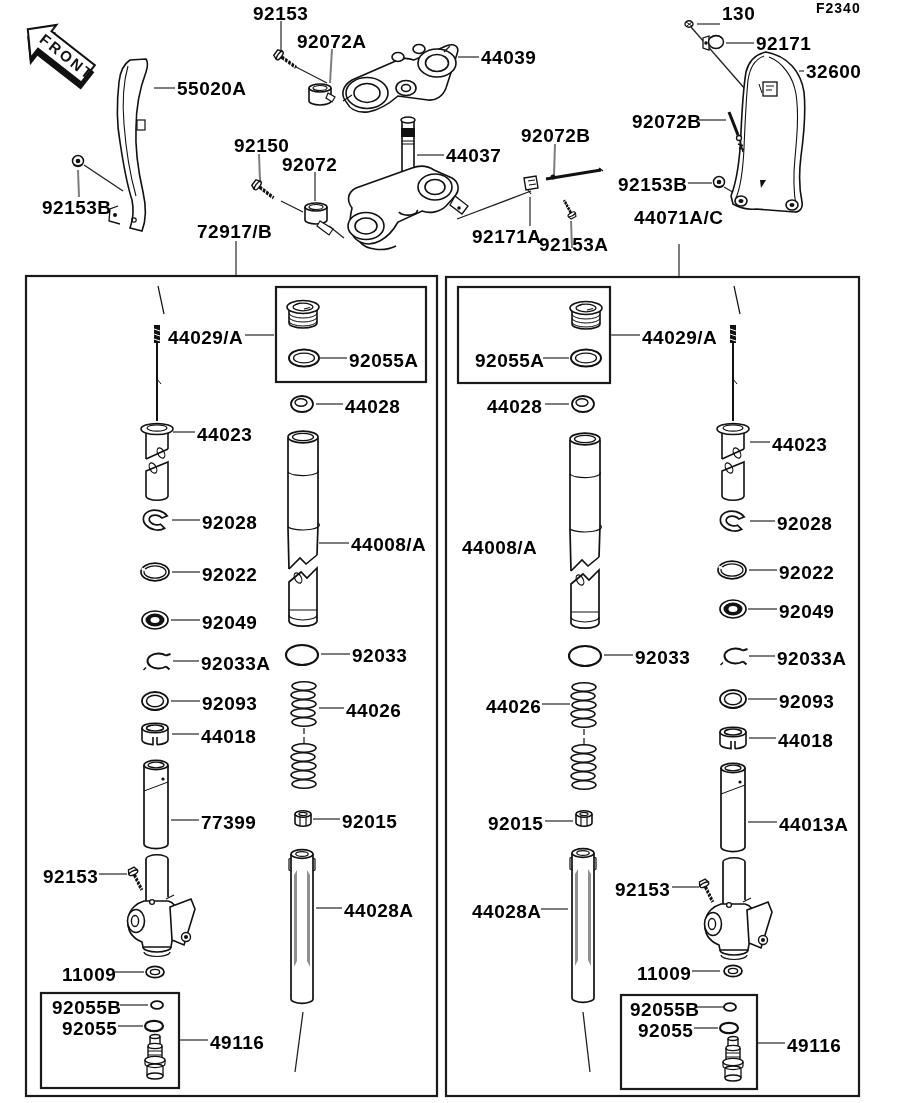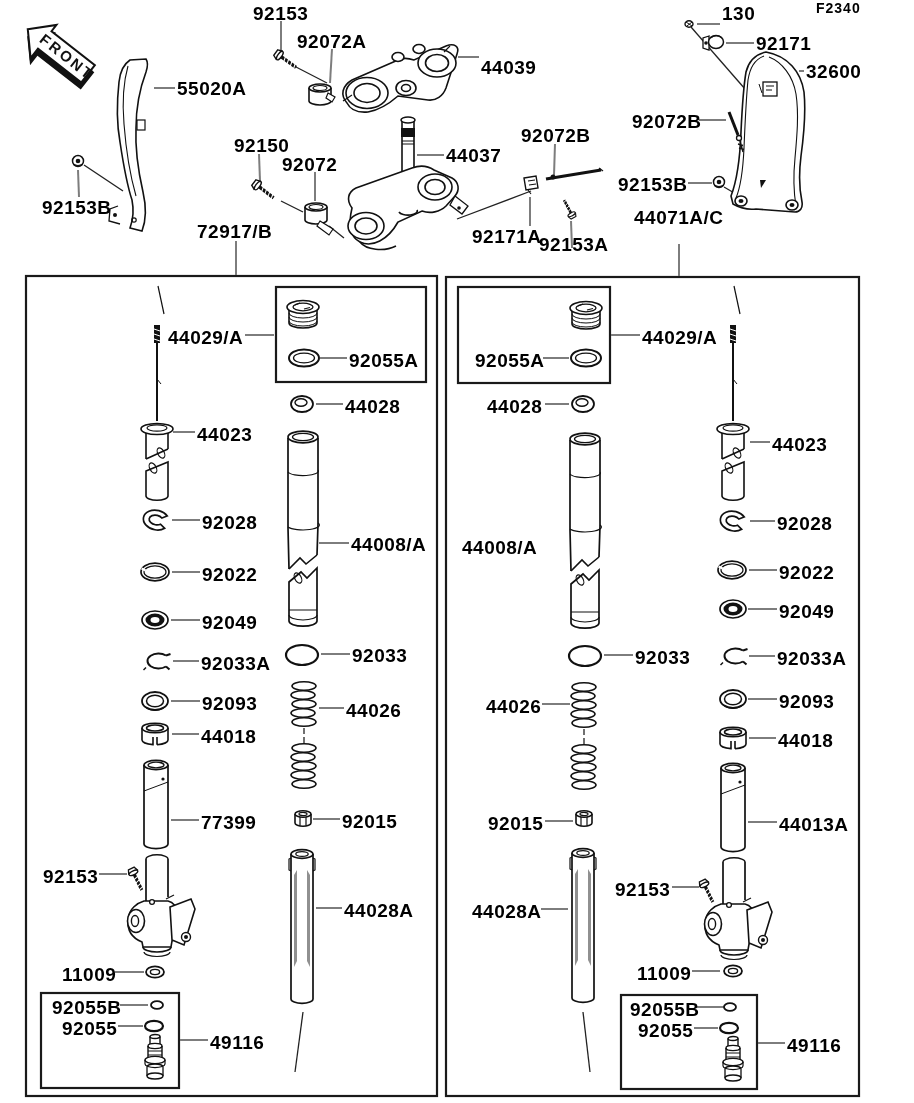--- a/index.html
+++ b/index.html
@@ -388,21 +388,21 @@
   <use href="#sym-slotcyl" transform="translate(583,848)"></use>
   <ellipse cx="730" cy="1007" rx="6" ry="3.8" fill="none" stroke="#111" stroke-width="1.8"></ellipse>
   <ellipse cx="729" cy="1028" rx="9" ry="5.2" fill="none" stroke="#111" stroke-width="2.2"></ellipse>
   <use href="#sym-valve" transform="translate(733,1036)"></use>
 </svg>
 
 <div class="lbl sm" style="left:816px;top:1px">F2340</div>
 
 <div class="lbl" style="left:253px;top:4px">92153</div>
 <div class="lbl" style="left:297px;top:32px">92072A</div>
-<div class="lbl" style="left:481px;top:58px">44039</div>
+<div class="lbl" style="left:481px;top:48px">44039</div>
 <div class="lbl" style="left:177px;top:79px">55020A</div>
 <div class="lbl" style="left:42px;top:198px">92153B</div>
 <div class="lbl" style="left:234px;top:136px">92150</div>
 <div class="lbl" style="left:282px;top:155px">92072</div>
 <div class="lbl" style="left:446px;top:146px">44037</div>
 <div class="lbl" style="left:521px;top:126px">92072B</div>
 <div class="lbl" style="left:472px;top:227px">92171A</div>
 <div class="lbl" style="left:539px;top:235px">92153A</div>
 <div class="lbl" style="left:722px;top:4px">130</div>
 <div class="lbl" style="left:756px;top:34px">92171</div>

